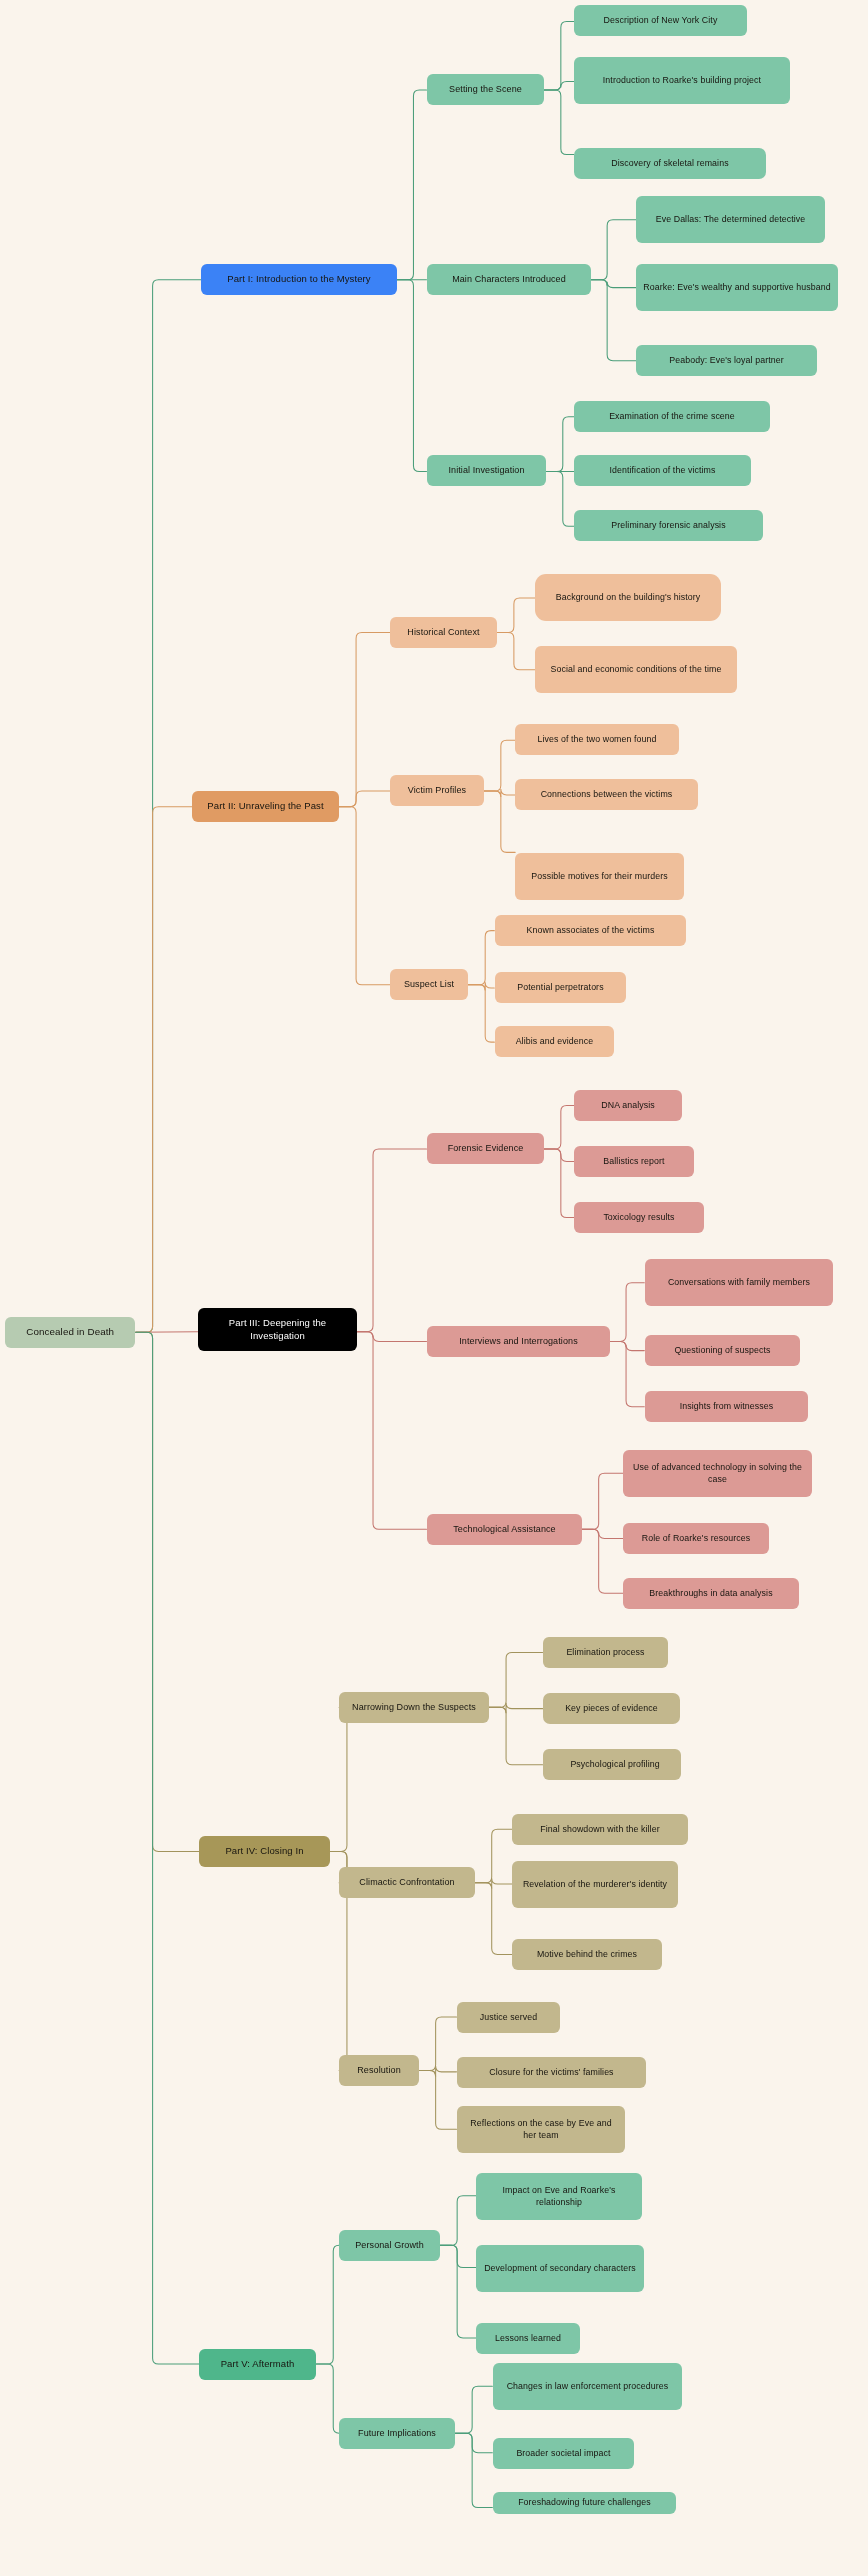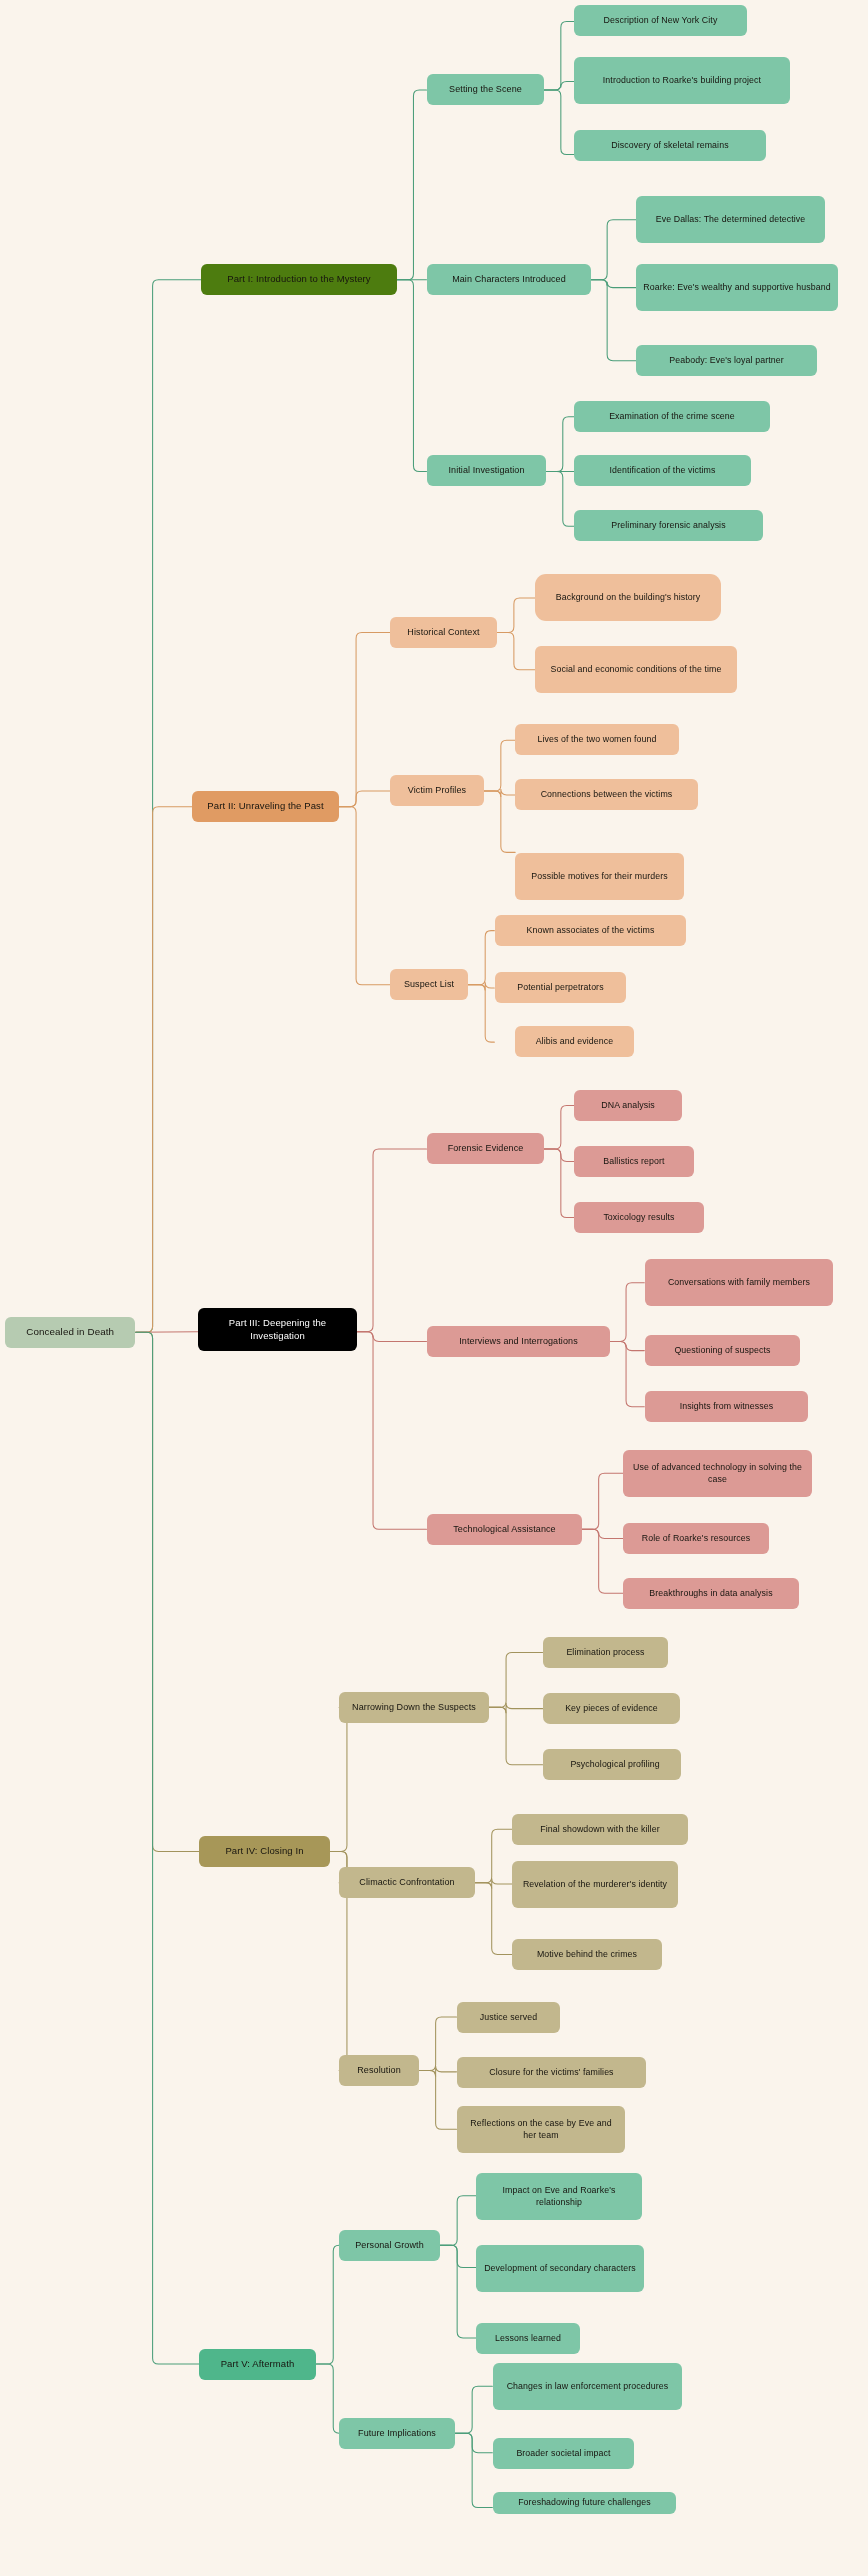--- a/index.html
+++ b/index.html
@@ -96,33 +96,33 @@
       <path d="M 675 3442 L 692 3442 Q 701 3442 701 3451 L 701 3575 Q 701 3584 710 3584 L 730 3584" fill="none" stroke="#4a9d79" stroke-width="1.6" stroke-linecap="round"></path>
       <path d="M 485 3624 L 502 3624 Q 511 3624 511 3633 L 511 3721 Q 511 3730 520 3730 L 520 3730" fill="none" stroke="#4a9d79" stroke-width="1.6" stroke-linecap="round"></path>
       <path d="M 698 3730 L 715 3730 Q 724 3730 724 3721 L 724 3667 Q 724 3658 733 3658 L 755 3658" fill="none" stroke="#4a9d79" stroke-width="1.6" stroke-linecap="round"></path>
       <path d="M 698 3730 L 715 3730 Q 724 3730 724 3739 L 724 3751 Q 724 3760 733 3760 L 755 3760" fill="none" stroke="#4a9d79" stroke-width="1.6" stroke-linecap="round"></path>
       <path d="M 698 3730 L 715 3730 Q 724 3730 724 3739 L 724 3835 Q 724 3844 733 3844 L 755 3844" fill="none" stroke="#4a9d79" stroke-width="1.6" stroke-linecap="round"></path>
     </svg>
   <div id="nodes">
       <div class="node lv0" style="left: 5.2px; top: 1317px; width: 130px; height: 31px; background: rgb(182, 203, 177);">
         <span>Concealed in Death</span>
       </div>
-      <div class="node lv1" style="left: 201px; top: 264px; width: 196px; height: 31px; background: #4d7c0f; justify-content: center;">
+      <div class="node lv1" style="left: 201px; top: 264px; width: 196px; height: 31px; background: #3b82f6; justify-content: center;">
         <span>Part I: Introduction to the Mystery</span>
       </div>
       <div class="node lv2" style="left: 427px; top: 74px; width: 117px; height: 31px; background: rgb(126, 198, 167);">
         <span>Setting the Scene</span>
       </div>
       <div class="node lv3" style="left: 574px; top: 5.2px; width: 173px; height: 31px; background: rgb(126, 198, 167);">
         <span>Description of New York City</span>
       </div>
       <div class="node lv3" style="left: 574px; top: 57px; width: 216px; height: 47px; background: rgb(126, 198, 167);">
         <span>Introduction to Roarke's building project</span>
       </div>
-      <div class="node lv3" style="left: 574px; top: 130px; width: 192px; height: 31px; background: rgb(126, 198, 167);">
+      <div class="node lv3" style="left: 574px; top: 148px; width: 192px; height: 31px; background: rgb(126, 198, 167); border-radius: 7px;">
         <span>Discovery of skeletal remains</span>
       </div>
       <div class="node lv2" style="left: 427px; top: 264px; width: 164px; height: 31px; background: rgb(126, 198, 167);">
         <span>Main Characters Introduced</span>
       </div>
       <div class="node lv3" style="left: 636px; top: 196px; width: 189px; height: 47px; background: rgb(126, 198, 167);">
         <span>Eve Dallas: The determined detective</span>
       </div>
       <div class="node lv3" style="left: 636px; top: 264px; width: 202px; height: 47px; background: rgb(126, 198, 167);">
         <span>Roarke: Eve's wealthy and supportive husband</span>
@@ -168,21 +168,21 @@
       </div>
       <div class="node lv2" style="left: 390px; top: 969px; width: 78px; height: 31px; background: rgb(239, 191, 155);">
         <span>Suspect List</span>
       </div>
       <div class="node lv3" style="left: 495px; top: 915px; width: 191px; height: 31px; background: rgb(239, 191, 155);">
         <span>Known associates of the victims</span>
       </div>
       <div class="node lv3" style="left: 495px; top: 972px; width: 131px; height: 31px; background: rgb(239, 191, 155);">
         <span>Potential perpetrators</span>
       </div>
-      <div class="node lv3" style="left: 495px; top: 1026px; width: 119px; height: 31px; background: rgb(239, 191, 155); margin-left: 20px;">
+      <div class="node lv3" style="left: 495px; top: 1026px; width: 119px; height: 31px; background: rgb(239, 191, 155);">
         <span>Alibis and evidence</span>
       </div>
       <div class="node lv1 white-text" style="left: 198px; top: 1308px; width: 159px; height: 43px; background: #000000;">
         <span>Part III: Deepening the Investigation</span>
       </div>
       <div class="node lv2" style="left: 427px; top: 1133px; width: 117px; height: 31px; background: rgb(220, 154, 149);">
         <span>Forensic Evidence</span>
       </div>
       <div class="node lv3" style="left: 574px; top: 1090px; width: 108px; height: 31px; background: rgb(220, 154, 149);">
         <span>DNA analysis</span>

